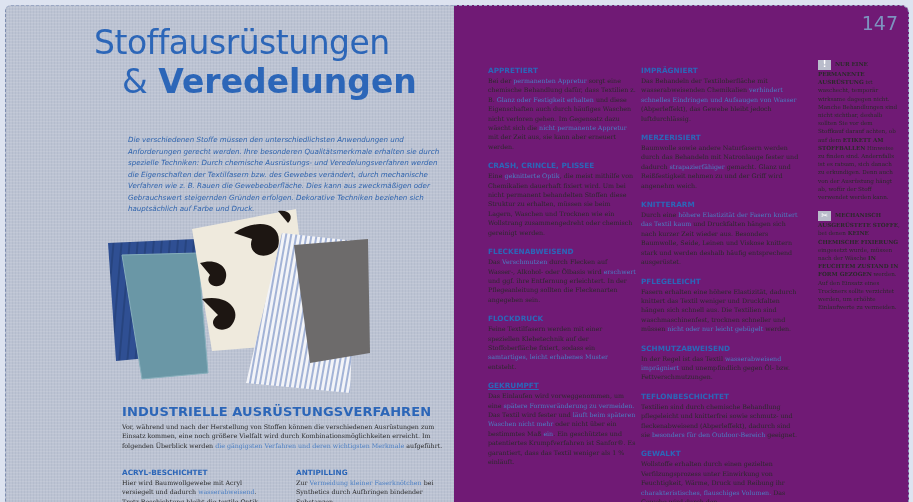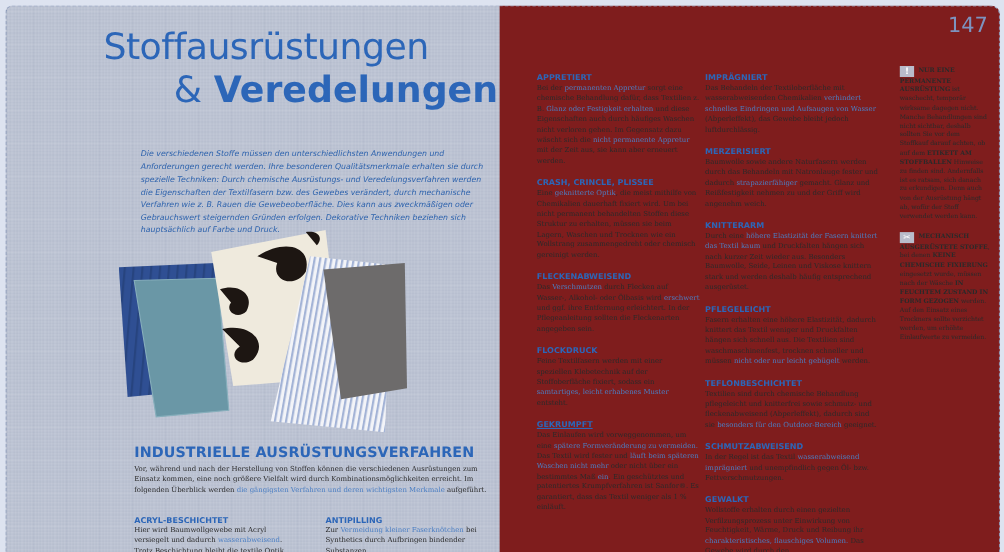--- a/index.html
+++ b/index.html
@@ -14,32 +14,32 @@
     background-color:#bcc3d3;
     background-image:
       repeating-linear-gradient(0deg, rgba(255,255,255,0.10) 0 1px, transparent 1px 3px),
       repeating-linear-gradient(90deg, rgba(90,100,130,0.08) 0 1px, transparent 1px 3px);
     border-left:1px dashed #7d8db0;
     border-top:1px dashed #9aa7c4;
     border-top-left-radius:6px;
   }
   .right-page {
     position:absolute; left:449px; top:0; width:454px; height:497px;
-    background:#7f1d1d;
+    background:#701a75;
     border-top:1px dashed #9aa7c4;
     border-right:1px dashed #8a9abb;
     border-top-right-radius:8px;
   }
   .page-title {
     position:absolute; left:88px; top:20px;
     color:#2c66b8; font-family:"DejaVu Sans", sans-serif;
     line-height:1;
   }
   .page-title .l1 { display:block; font-size:33px; font-weight:normal; letter-spacing:-0.5px; }
-  .page-title .l2 { display:block; font-size:33px; margin-left:64px; margin-top:6px; }
+  .page-title .l2 { display:block; font-size:33px; margin-left:28px; margin-top:6px; }
   .page-title .l2 .amp { font-weight:normal; }
   .page-title .l2 .strong { font-weight:bold; }
   .intro {
     position:absolute; left:122px; top:121px; width:322px;
     color:#2e63ad; font-family:"DejaVu Sans", sans-serif; font-style:italic;
     font-size:7.1px; line-height:11.5px;
   }
   .fabrics { position:absolute; left:108px; top:203px; width:262px; height:197px; }
   .sec-heading {
     color:#2c66b8; font-family:"DejaVu Sans", sans-serif; font-weight:bold;
@@ -170,26 +170,26 @@
     </div>
     <div class="entry">
       <h3 class="sub-heading" style="text-transform: uppercase;">Knitterarm</h3>
       <p class="body-text"><span>Durch eine </span><span class="link">höhere Elastizität der Fasern knittert das Textil kaum</span><span> und Druckfalten hängen sich nach kurzer Zeit wieder aus. Besonders Baumwolle, Seide, Leinen und Viskose knittern stark und werden deshalb häufig entsprechend ausgerüstet.</span></p>
     </div>
     <div class="entry">
       <h3 class="sub-heading" style="text-transform: uppercase;">Pflegeleicht</h3>
       <p class="body-text"><span>Fasern erhalten eine höhere Elastizität, dadurch knittert das Textil weniger und Druckfalten hängen sich schnell aus. Die Textilien sind waschmaschinenfest, trocknen schneller und müssen </span><span class="link">nicht oder nur leicht gebügelt</span><span> werden.</span></p>
     </div>
     <div class="entry">
+      <h3 class="sub-heading" style="text-transform: uppercase;">Schmutzabweisend</h3>
+      <p class="body-text"><span>In der Regel ist das Textil </span><span class="link">wasserabweisend imprägniert</span><span> und unempfindlich gegen Öl- bzw. Fettverschmutzungen.</span></p>
+    </div>
+    <div class="entry">
       <h3 class="sub-heading" style="text-transform: uppercase;">Teflonbeschichtet</h3>
       <p class="body-text"><span>Textilien sind durch chemische Behandlung pflegeleicht und knitterfrei sowie schmutz- und fleckenabweisend (Abperleffekt), dadurch sind sie </span><span class="link">besonders für den Outdoor-Bereich</span><span> geeignet.</span></p>
-    </div>
-    <div class="entry">
-      <h3 class="sub-heading" style="text-transform: uppercase;">Schmutzabweisend</h3>
-      <p class="body-text"><span>In der Regel ist das Textil </span><span class="link">wasserabweisend imprägniert</span><span> und unempfindlich gegen Öl- bzw. Fettverschmutzungen.</span></p>
     </div>
     <div class="entry">
       <h3 class="sub-heading" style="text-transform: uppercase;">Gewalkt</h3>
       <p class="body-text"><span>Wollstoffe erhalten durch einen gezielten Verfilzungsprozess unter Einwirkung von Feuchtigkeit, Wärme, Druck und Reibung ihr </span><span class="link">charakteristisches, flauschiges Volumen.</span><span> Das Gewebe wird durch den Verschrumpfungsvorgang sehr dicht und fest.</span></p>
     </div>
   </div>
 
 <aside class="side-box">
   <p><span class="side-icon">!</span><b style="text-transform:uppercase;">Nur eine permanente Ausrüstung</b><span> ist waschecht, temporär wirksame dagegen nicht. Manche Behandlungen sind nicht sichtbar, deshalb sollten Sie vor dem Stoffkauf darauf achten, ob auf dem </span><b style="text-transform:uppercase;">Etikett am Stoffballen</b><span> Hinweise zu finden sind. Andernfalls ist es ratsam, sich danach zu erkundigen. Denn auch von der Ausrüstung hängt ab, wofür der Stoff verwendet werden kann.</span></p>
   <p><span class="side-icon">✂</span><b style="text-transform:uppercase;">Mechanisch ausgerüstete Stoffe</b><span>, bei denen </span><b style="text-transform:uppercase;">keine chemische Fixierung</b><span> eingesetzt wurde, müssen nach der Wäsche </span><b style="text-transform:uppercase;">in feuchtem Zustand in Form gezogen</b><span> werden. Auf den Einsatz eines Trockners sollte verzichtet werden, um erhöhte Einlaufwerte zu vermeiden.</span></p>

